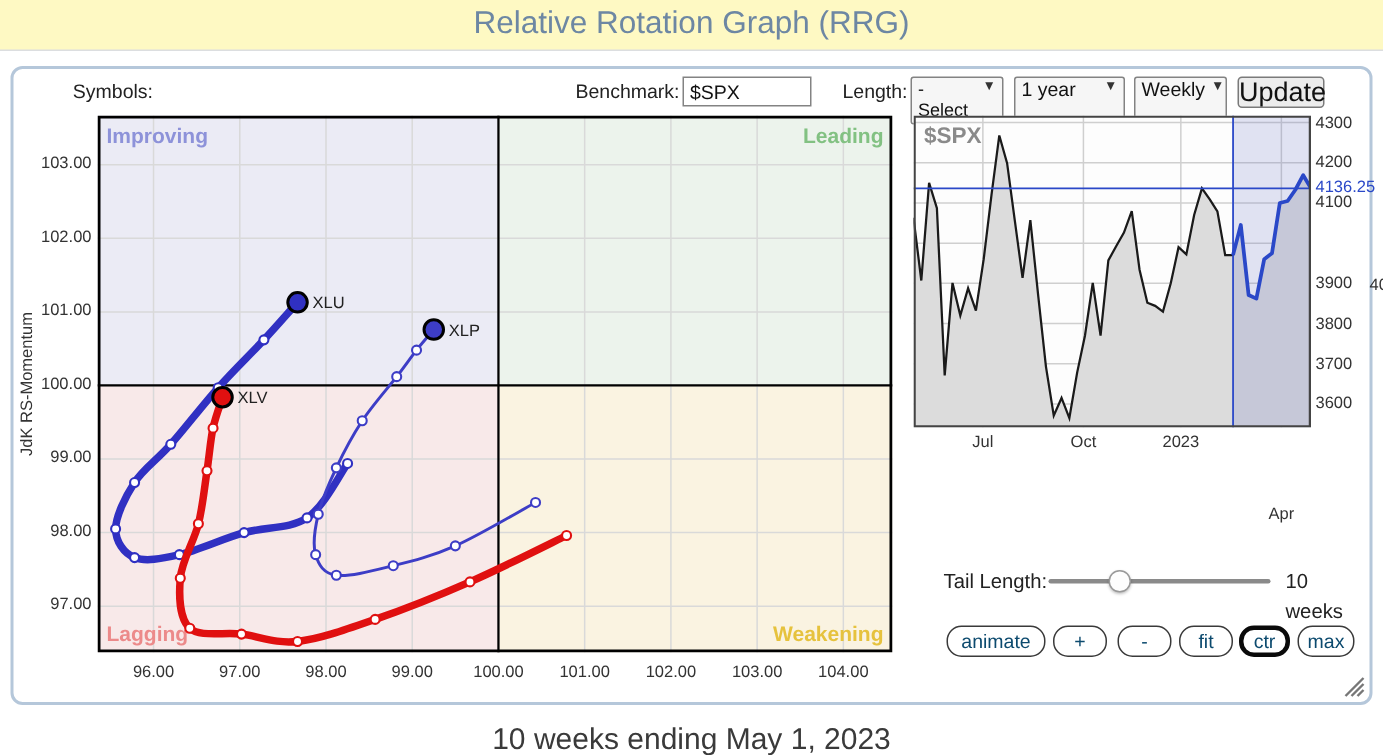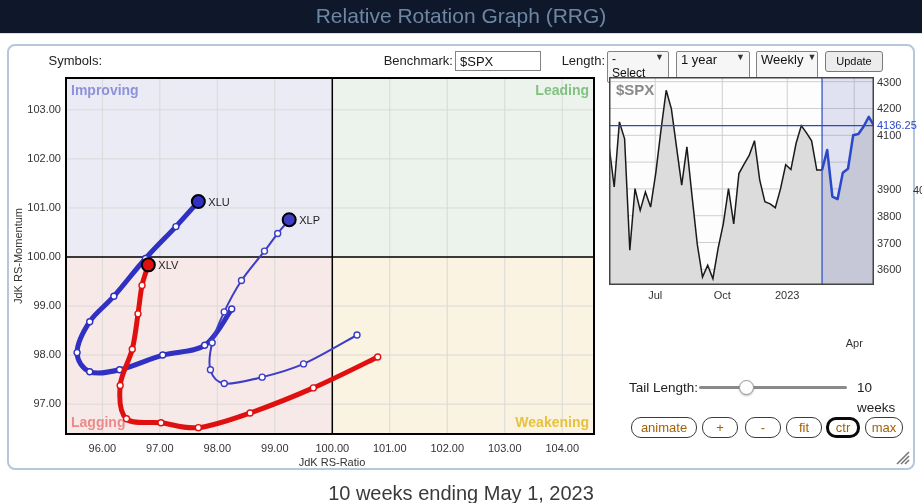--- a/index.html
+++ b/index.html
@@ -1,29 +1,29 @@
 <!DOCTYPE html>
 <html><head>
 <meta charset="utf-8">
 <style>
   * { margin:0; padding:0; box-sizing:border-box; }
   html,body { width:922px; height:503px; background:#fff; font-family:"Liberation Sans", sans-serif; overflow:hidden; }
-  .titlebar { position:absolute; left:0; top:0; width:922px; height:34px; background:#0f172a; border-bottom:1px solid #dcdee0; }
+  .titlebar { position:absolute; left:0; top:0; width:922px; height:34px; background:#fef9c3; border-bottom:1px solid #dcdee0; }
   .titlebar h1 { font-size:21px; font-weight:400; color:#6d87a3; text-align:center; line-height:32px; }
   .widget { position:absolute; left:7px; top:44px; width:908px; height:426px; background:#fff; border:2px solid #b5c7da; border-radius:8px; }
   .abs { position:absolute; }
   .lbl { font-size:13px; color:#222; line-height:20px; }
   .tb-input { position:absolute; height:20px; border:1px solid #838383; background:#fff; font-size:13px; font-family:"Liberation Sans",sans-serif; padding:0 4px; color:#111; }
   .tb-select { position:absolute; height:32px; border:1px solid #838383; background:#f6f6f6; font-size:13px; color:#111; display:flex; align-items:flex-start; justify-content:space-between; padding:0 4px; border-radius:2px; cursor:default; }
   .tb-select .arrow { font-size:9px; color:#333; margin-left:4px; }
-  .tb-btn { position:absolute; height:21px; border:1px solid #7a7a7a; background:#ececec; border-radius:3px; font-size:11px; color:#111; text-align:center; line-height:19px; cursor:default; }
+  .tb-btn { position:absolute; height:21px; border:1px solid #7a7a7a; background:#ececec; border-radius:3px; font-size:18px; color:#111; text-align:center; line-height:19px; cursor:default; }
   .ticklbl { position:absolute; font-size:11px; color:#333; }
   .axis-title { position:absolute; font-size:11px; color:#333; text-align:center; }
   .rot { transform:rotate(-90deg); }
-  .pill { position:absolute; height:21px; border:1.5px solid #3a3a3a; border-radius:10px; background:#fff; font-size:13px; color:#a16207; text-align:center; line-height:18px; cursor:pointer; }
+  .pill { position:absolute; height:21px; border:1.5px solid #3a3a3a; border-radius:10px; background:#fff; font-size:13px; color:#0c4a6e; text-align:center; line-height:18px; cursor:pointer; }
   .pill.active { border:3px solid #0a0a0a; line-height:15px; }
   .slider-track { position:absolute; height:3px; background:#8a8a8a; border-radius:2px; }
   .slider-thumb { position:absolute; width:15px; height:15px; border-radius:50%; background:#fdfdfd; border:1px solid #999; box-shadow:0 1px 2px rgba(0,0,0,.25); }
   .footer { position:absolute; left:0; top:482px; width:922px; text-align:center; font-size:20px; color:#3a3a3a; }
   .spx-val { color:#2a48c8 !important; }
 </style>
 </head>
 <body>
 
 <div class="titlebar">
@@ -114,21 +114,20 @@
       <circle cx="67.25596529284176" cy="272.1780821917808" r="3" fill="#fff" stroke="#e01010" stroke-width="1.4"></circle>
       <circle cx="73.00433839479452" cy="236.86849315068494" r="3" fill="#fff" stroke="#e01010" stroke-width="1.4"></circle>
       <circle cx="77.02819956616074" cy="208.42465753424665" r="3" fill="#fff" stroke="#e01010" stroke-width="1.4"></circle>
       <circle cx="83.3514099783082" cy="187.82739726027395" r="6.5" fill="#e01010" stroke="#000" stroke-width="2"></circle>
       <text x="93.3514099783082" y="191.82739726027395" fill="#222" font-size="11px" font-family="Liberation Sans, sans-serif">XLV</text>
       <rect x="1" y="1" width="528" height="356" fill="none" stroke="#000" stroke-width="2"></rect>
     </svg>
   <div></div>
   <div></div>
   <div class="axis-title rot" style="left:-51px;top:204px;width:120px;">JdK RS-Momentum</div>
-  <div class="axis-title" style="left:223px;top:410px;width:200px;">JdK RS-Ratio</div>
 
   <svg class="abs" style="left:600px;top:31px;" width="265" height="208">
       <rect x="0" y="0" width="265" height="208" fill="#fdfdfd"></rect>
       <line x1="0" y1="192.31958762886597" x2="265" y2="192.31958762886597" stroke="#cfcfcf" stroke-width="1"></line>
       <line x1="0" y1="165.51546391752578" x2="265" y2="165.51546391752578" stroke="#cfcfcf" stroke-width="1"></line>
       <line x1="0" y1="138.71134020618555" x2="265" y2="138.71134020618555" stroke="#cfcfcf" stroke-width="1"></line>
       <line x1="0" y1="111.90721649484536" x2="265" y2="111.90721649484536" stroke="#cfcfcf" stroke-width="1"></line>
       <line x1="0" y1="85.10309278350516" x2="265" y2="85.10309278350516" stroke="#cfcfcf" stroke-width="1"></line>
       <line x1="0" y1="58.29896907216495" x2="265" y2="58.29896907216495" stroke="#cfcfcf" stroke-width="1"></line>
       <line x1="0" y1="31.49484536082474" x2="265" y2="31.49484536082474" stroke="#cfcfcf" stroke-width="1"></line>

